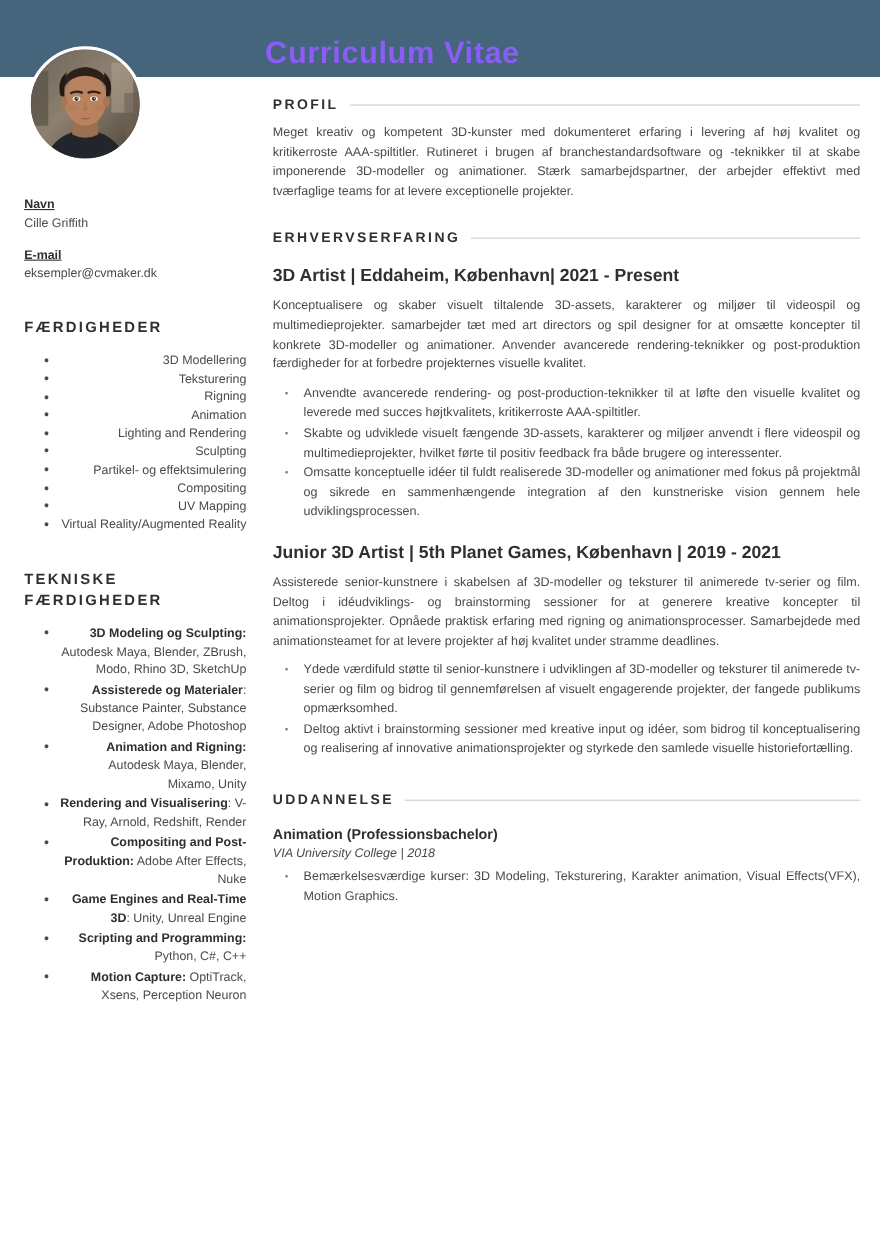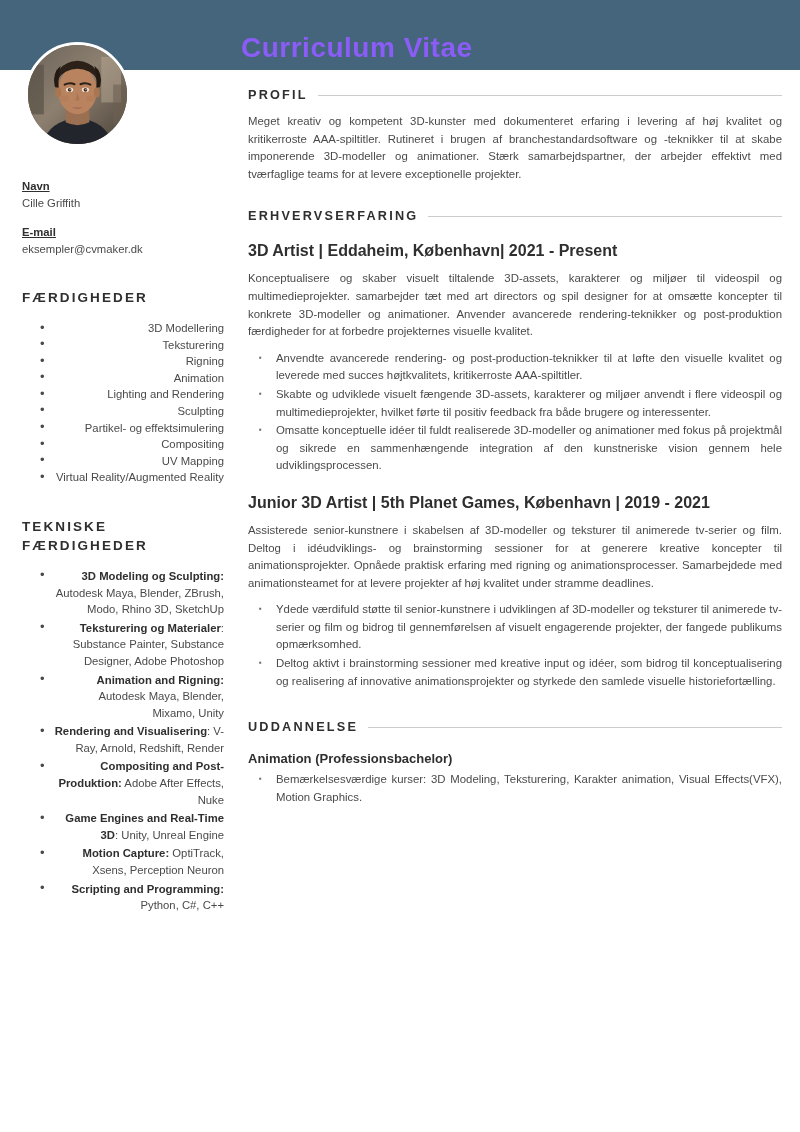--- a/index.html
+++ b/index.html
@@ -272,27 +272,27 @@
       <li>Compositing</li>
       <li>UV Mapping</li>
       <li>Virtual Reality/Augmented Reality</li>
     </ul>
   </div>
 
   <div class="side-block">
     <div class="side-heading">TEKNISKE FÆRDIGHEDER</div>
     <ul class="side-list tech">
       <li><b>3D Modeling og Sculpting:</b><span> Autodesk Maya, Blender, ZBrush, Modo, Rhino 3D, SketchUp</span></li>
-      <li><b>Teksturering og Materialer</b><span>: Substance Painter, Substance Designer, Adobe Photoshop</span></li>
+      <li><b>Assisterede og Materialer</b><span>: Substance Painter, Substance Designer, Adobe Photoshop</span></li>
       <li><b>Animation and Rigning:</b><span> Autodesk Maya, Blender, Mixamo, Unity</span></li>
       <li><b>Rendering and Visualisering</b><span>: V-Ray, Arnold, Redshift, Render</span></li>
       <li><b>Compositing and Post-Produktion:</b><span>  Adobe After Effects, Nuke</span></li>
       <li><b>Game Engines and Real-Time 3D</b><span>: Unity, Unreal Engine</span></li>
+      <li><b>Scripting and Programming:</b><span> Python,  C#, C++</span></li>
       <li><b>Motion Capture:</b><span> OptiTrack, Xsens, Perception Neuron</span></li>
-      <li><b>Scripting and Programming:</b><span> Python,  C#, C++</span></li>
     </ul>
   </div>
 
 </aside>
 
 <main class="main">
 
   <div class="sec-head">
     <span class="sec-title">PROFIL</span>
     <span class="rule"></span>
@@ -318,17 +318,18 @@
     <li>Ydede værdifuld støtte til senior-kunstnere i udviklingen af 3D-modeller og teksturer til animerede tv-serier og film og bidrog til gennemførelsen af visuelt engagerende projekter, der fangede publikums opmærksomhed.</li>
     <li>Deltog aktivt i brainstorming sessioner med kreative input og idéer, som bidrog til konceptualisering og realisering af innovative animationsprojekter og styrkede den samlede visuelle historiefortælling.</li>
   </ul>
 
   <div class="sec-head sec-spacer-lg">
     <span class="sec-title">UDDANNELSE</span>
     <span class="rule"></span>
   </div>
 
   <div class="edu-title">Animation (Professionsbachelor)</div>
+  <div class="edu-sub">VIA University College | 2018</div>
   <ul class="main-list tight">
     <li>Bemærkelsesværdige kurser: 3D Modeling, Teksturering, Karakter animation, Visual Effects(VFX), Motion Graphics.</li>
   </ul>
 
 </main>
 
 </body></html>

